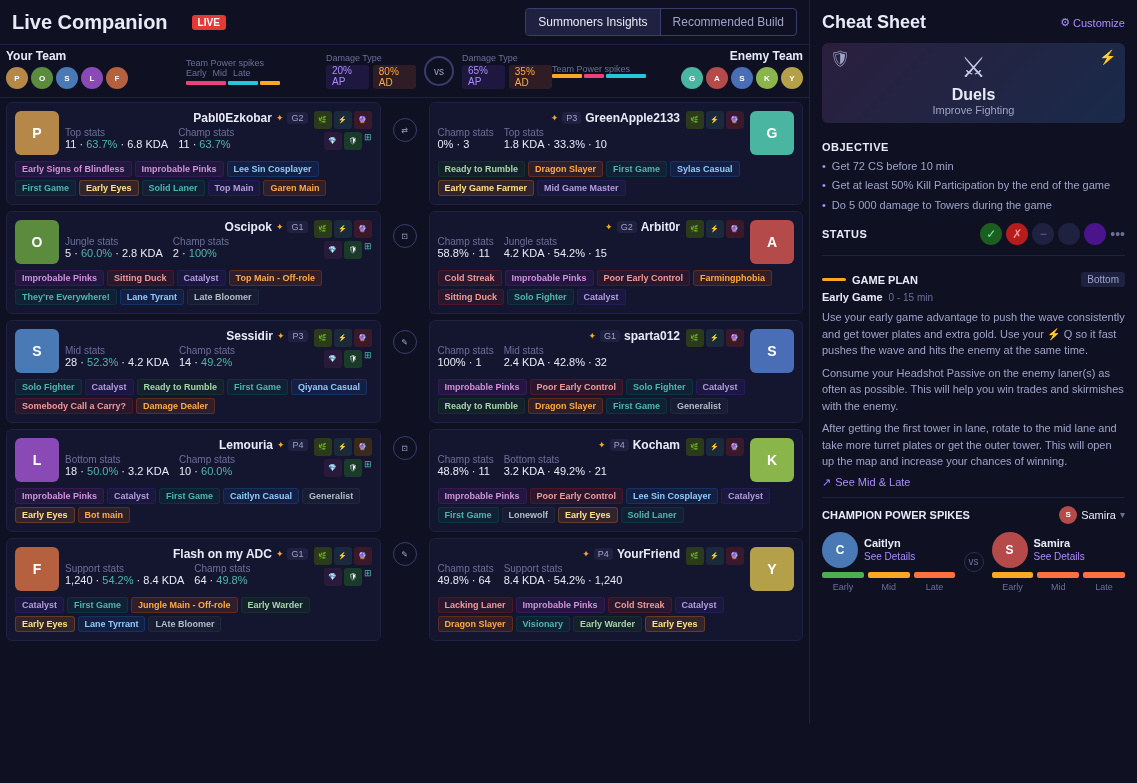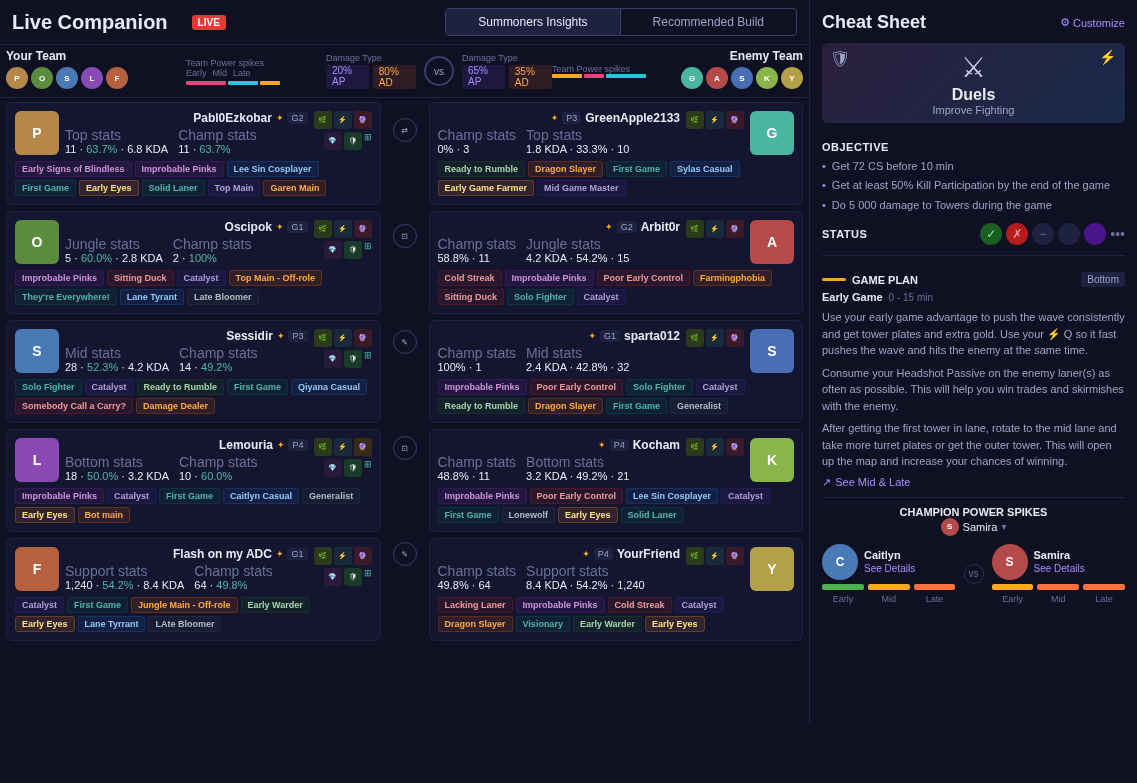--- a/index.html
+++ b/index.html
@@ -48,21 +48,21 @@
     }
     .header-tabs {
       margin-left: auto;
       display: flex;
       gap: 0;
       border: 1px solid #3a3d6b;
       border-radius: 4px;
       overflow: hidden;
     }
     .header-tab {
-      padding: 6px 32px;
+      padding: 6px 12px;
       cursor: pointer;
       font-size: 12px;
       color: #9ea3c8;
       background: transparent;
       border: none;
       transition: background 0.2s;
     }
     .team-label {
       font-size: 12px;
       font-weight: 600;
@@ -203,21 +203,21 @@
     }
     .stats-row {
       display: flex;
       gap: 10px;
     }
     .stat-group {
       display: flex;
       flex-direction: column;
     }
     .stat-label {
-      font-size: 14px;
+      font-size: 10px;
       color: #6b6f98;
     }
     .stat-value {
       font-size: 11px;
       color: #e8eaf6;
     }
     .stat-highlight {
       color: #4db6ac;
     }
     .player-icons {
@@ -424,21 +424,20 @@
     .power-spikes-section {
       margin-top: 8px;
       padding-top: 8px;
       border-top: 1px solid #1e2140;
     }
     .ps-header {
       display: flex;
       align-items: center;
       justify-content: space-between;
       margin-bottom: 8px;
-      flex-direction: column;
     }
     .ps-title {
       font-size: 11px;
       font-weight: 700;
       color: #e8eaf6;
       text-transform: uppercase;
     }
     .vs-row {
       display: flex;
       align-items: center;

